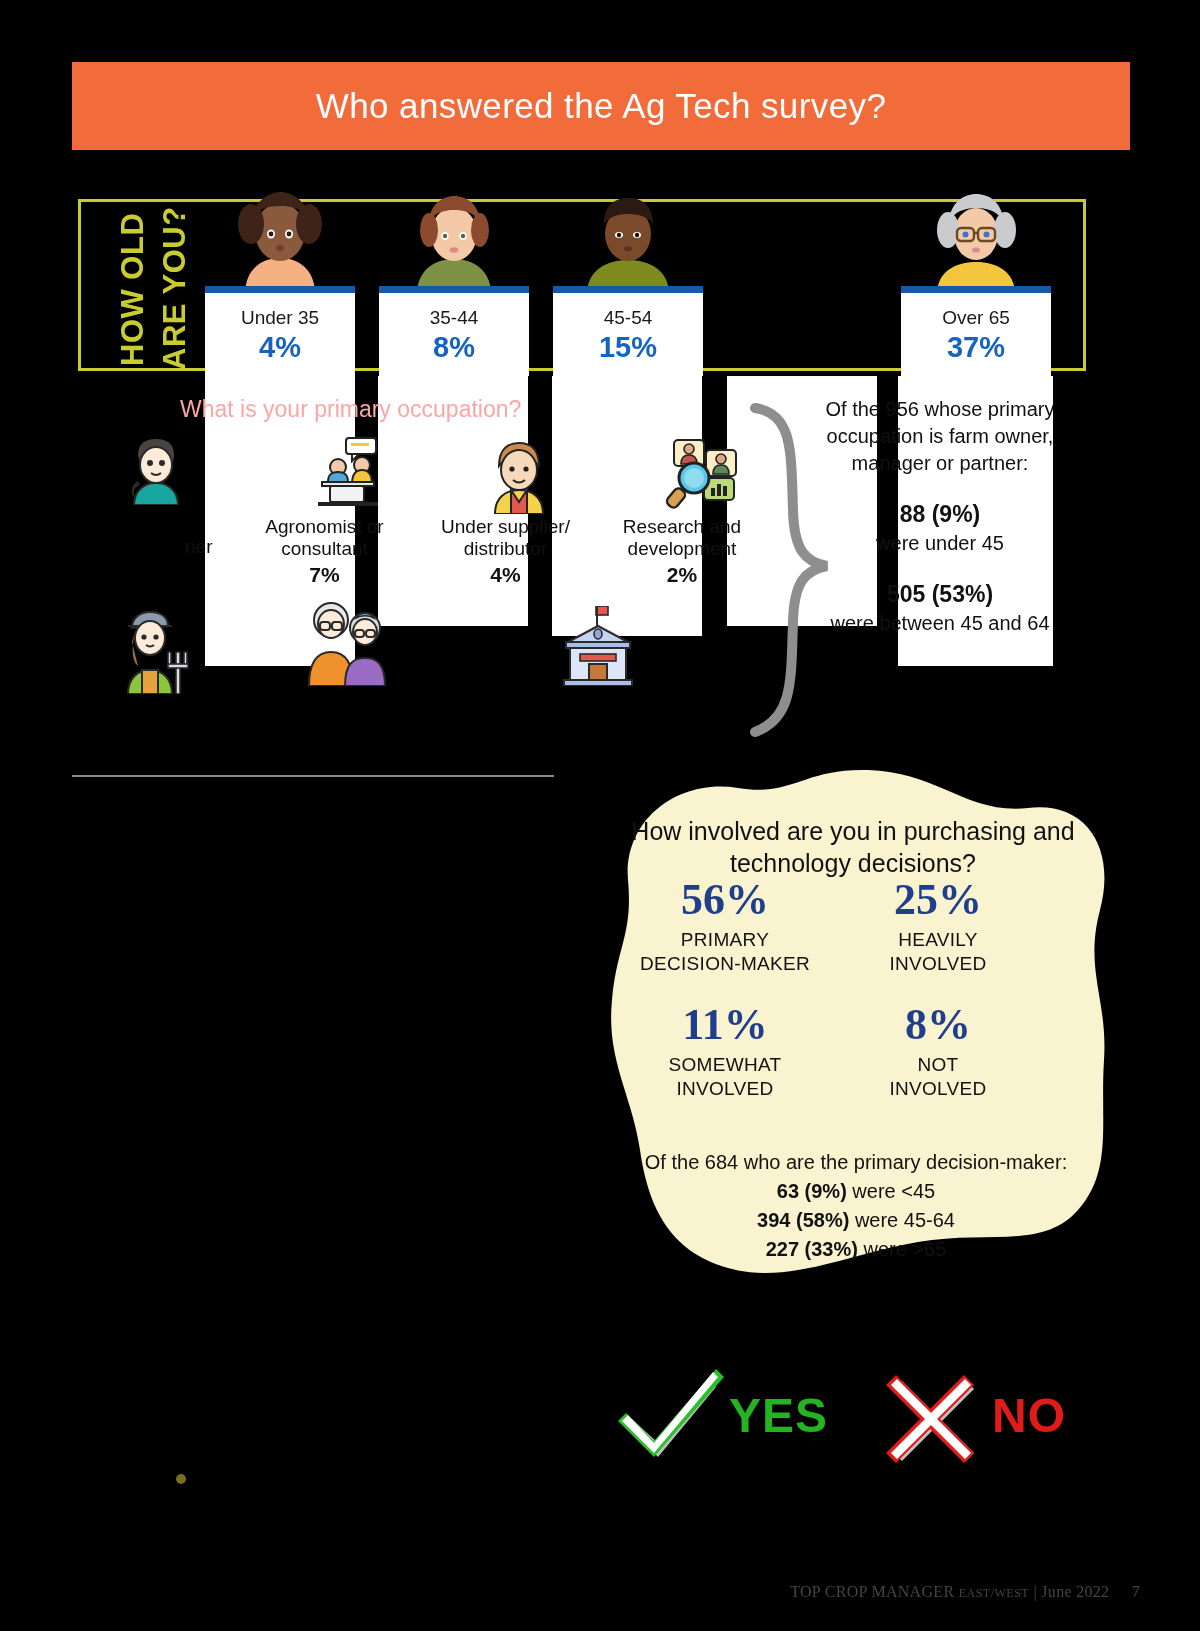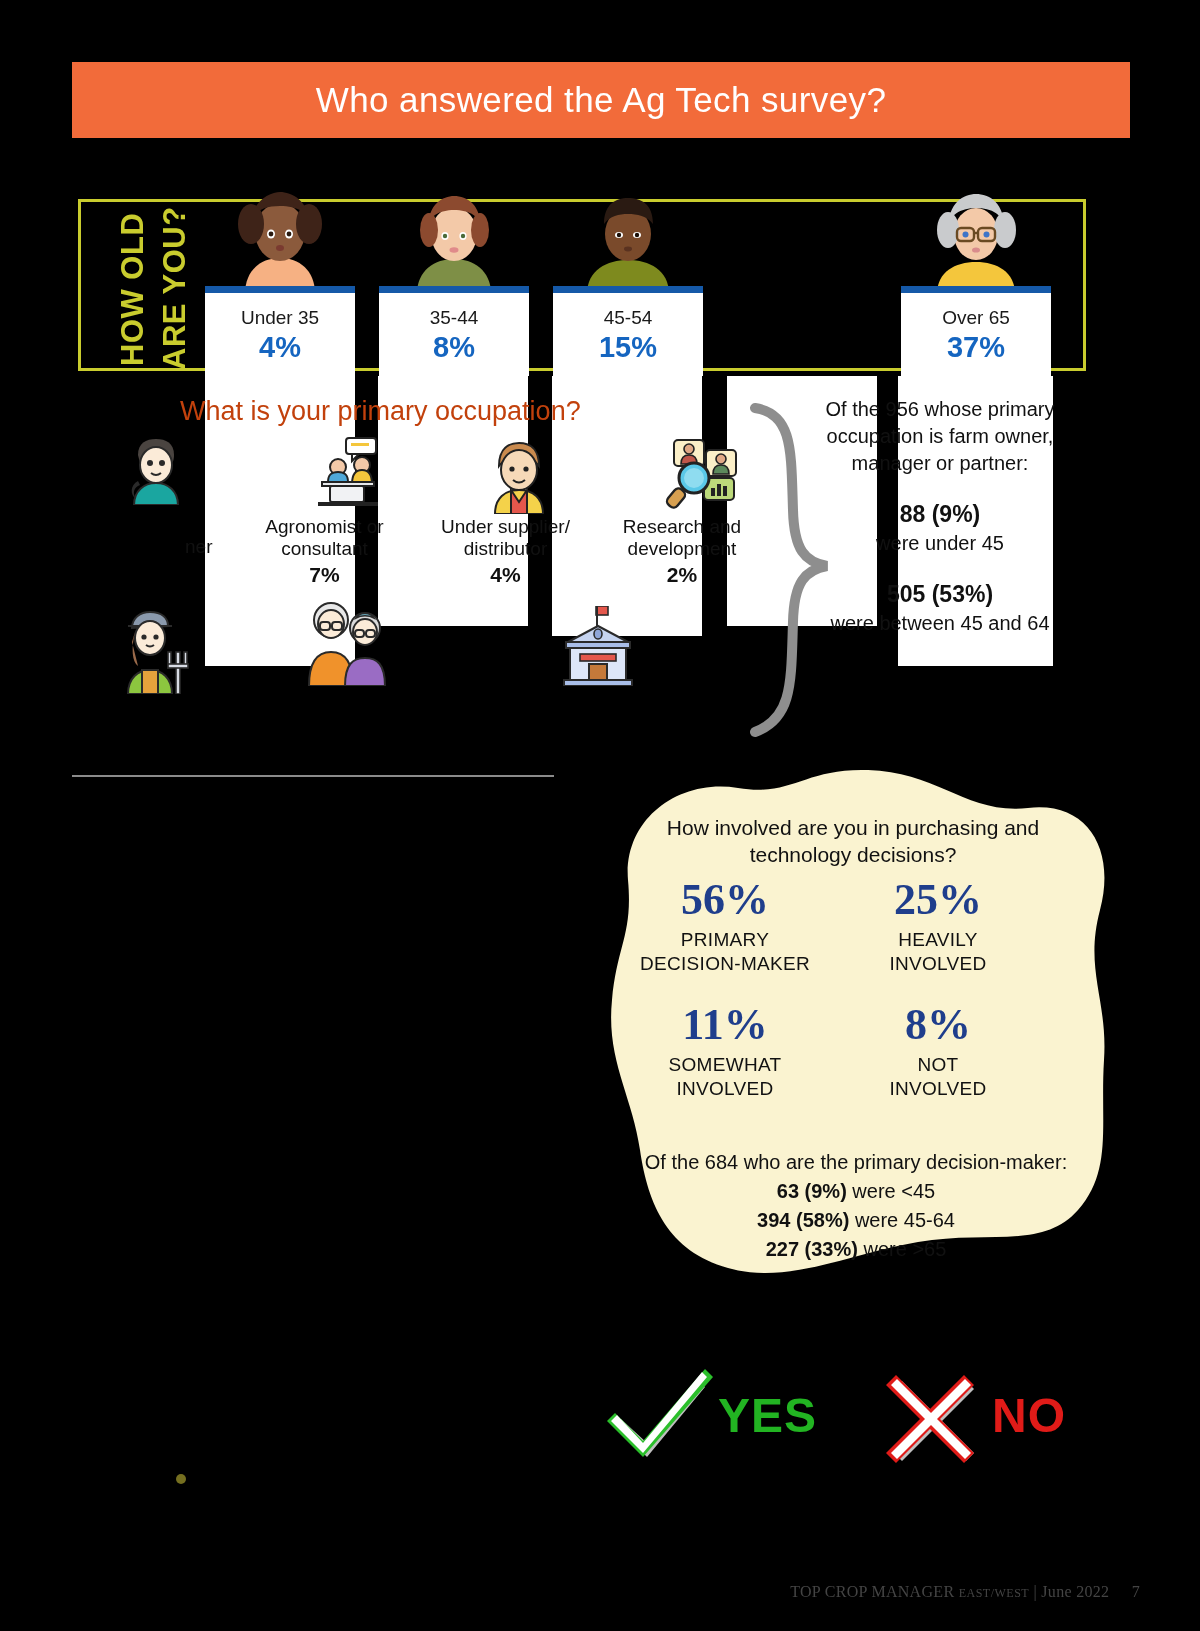--- a/index.html
+++ b/index.html
@@ -1,20 +1,20 @@
 <!DOCTYPE html>
 <html><head>
 <meta charset="utf-8">
 <style>
   html,body{margin:0;padding:0;background:#000;}
   body{width:1200px;height:1631px;position:relative;overflow:hidden;
        font-family:"Liberation Sans",sans-serif;color:#111;}
 
   
-  .banner{position:absolute;left:72px;top:62px;width:1058px;height:76px;
+  .banner{position:absolute;left:72px;top:62px;width:1058px;height:88px;
           background:#F26B3A;display:flex;align-items:center;justify-content:center;}
   .banner-text{color:#fff;font-size:35px;letter-spacing:.4px;font-weight:400;}
 
   
   .age-box{position:absolute;left:78px;top:199px;width:1008px;height:172px;
            border:3px solid #C9CC2E;box-sizing:border-box;}
   .age-label{position:absolute;left:-6px;top:-4px;width:172px;height:176px;}
   .age-label span{position:absolute;font-weight:bold;color:#C9CC2E;font-size:31px;
                   letter-spacing:.5px;white-space:nowrap;
                   transform:rotate(-90deg);transform-origin:left top;}
@@ -33,21 +33,21 @@
 
   
   .occ-layer{position:absolute;left:0;top:376px;width:1200px;height:300px;}
   .occ-panel{position:absolute;background:#fff;top:0;}
   .p1{left:205px;width:150px;height:290px;}
   .p2{left:378px;width:150px;height:250px;}
   .p3{left:552px;width:150px;height:260px;}
   .p4{left:727px;width:150px;height:250px;}
   .p5{left:898px;width:155px;height:290px;}
 
-  .occ-q{position:absolute;left:180px;top:396px;width:420px;font-size:27px;color:#c2410c;}
+  .occ-q{position:absolute;left:180px;top:396px;width:420px;font-size:23px;color:#fca5a5;}
   .occ-item{position:absolute;text-align:center;font-size:19px;color:#111;line-height:1.15;}
   .occ-item .pct{font-weight:bold;font-size:21px;display:block;margin-top:3px;}
   .occ-a{left:232px;top:516px;width:185px;}
   .occ-b{left:418px;top:516px;width:175px;}
   .occ-c{left:592px;top:516px;width:180px;}
   .occ-owner{position:absolute;left:185px;top:536px;font-size:19px;}
 
   .brace-note{position:absolute;left:790px;top:396px;width:300px;font-size:20px;
               text-align:center;line-height:1.35;color:#111;}
   .brace-note .big{font-weight:bold;font-size:23px;}
@@ -58,36 +58,36 @@
 
   .brace{position:absolute;left:735px;top:400px;width:130px;height:340px;}
 
   .divider{position:absolute;left:72px;top:775px;width:482px;height:2px;background:#8b8b8b;}
 
   
   .blob-wrap{position:absolute;left:588px;top:760px;width:530px;height:530px;}
   .blob{position:absolute;inset:0;}
   .blob-content{position:absolute;left:0;top:0;width:530px;height:530px;
                 text-align:center;color:#111;}
-  .blob-q{position:absolute;left:40px;top:55px;width:450px;font-size:21px;line-height:1.28;}
+  .blob-q{position:absolute;left:40px;top:55px;width:450px;font-size:25px;line-height:1.28;}
   .stat{position:absolute;width:190px;text-align:center;}
   .stat .num{font-family:"Liberation Serif",serif;font-weight:bold;font-size:44px;color:#1F3E8C;line-height:1;}
   .stat .lbl{font-size:19px;line-height:1.25;margin-top:6px;letter-spacing:.3px;}
   .s1{left:42px;top:118px;}
   .s2{left:255px;top:118px;}
   .s3{left:42px;top:243px;}
   .s4{left:255px;top:243px;}
   .blob-foot{position:absolute;left:18px;top:388px;width:500px;font-size:20px;line-height:1.45;}
   .blob-foot b{font-weight:bold;}
 
   
   .yesno{position:absolute;left:600px;top:1355px;width:500px;height:110px;}
   .yn{position:absolute;display:flex;align-items:center;}
   .yn .word{font-weight:bold;font-size:48px;letter-spacing:1px;}
-  .yes{left:3px;top:10px;}
+  .yes{left:14px;top:10px;}
   .yes .word{color:#22B422;}
   .no{left:282px;top:10px;justify-content:center;}
   .no .word{color:#E01B18;}
 
   .footer{position:absolute;left:0;top:1583px;width:1140px;text-align:right;
           font-family:"Liberation Serif",serif;color:#444;font-size:16px;letter-spacing:.3px;}
   .footer .sm{font-size:12px;letter-spacing:.5px;}
   .footer .pg{margin-left:18px;}
   .dot{position:absolute;left:176px;top:1474px;width:10px;height:10px;border-radius:50%;
        background:#8a8326;opacity:.85;}

